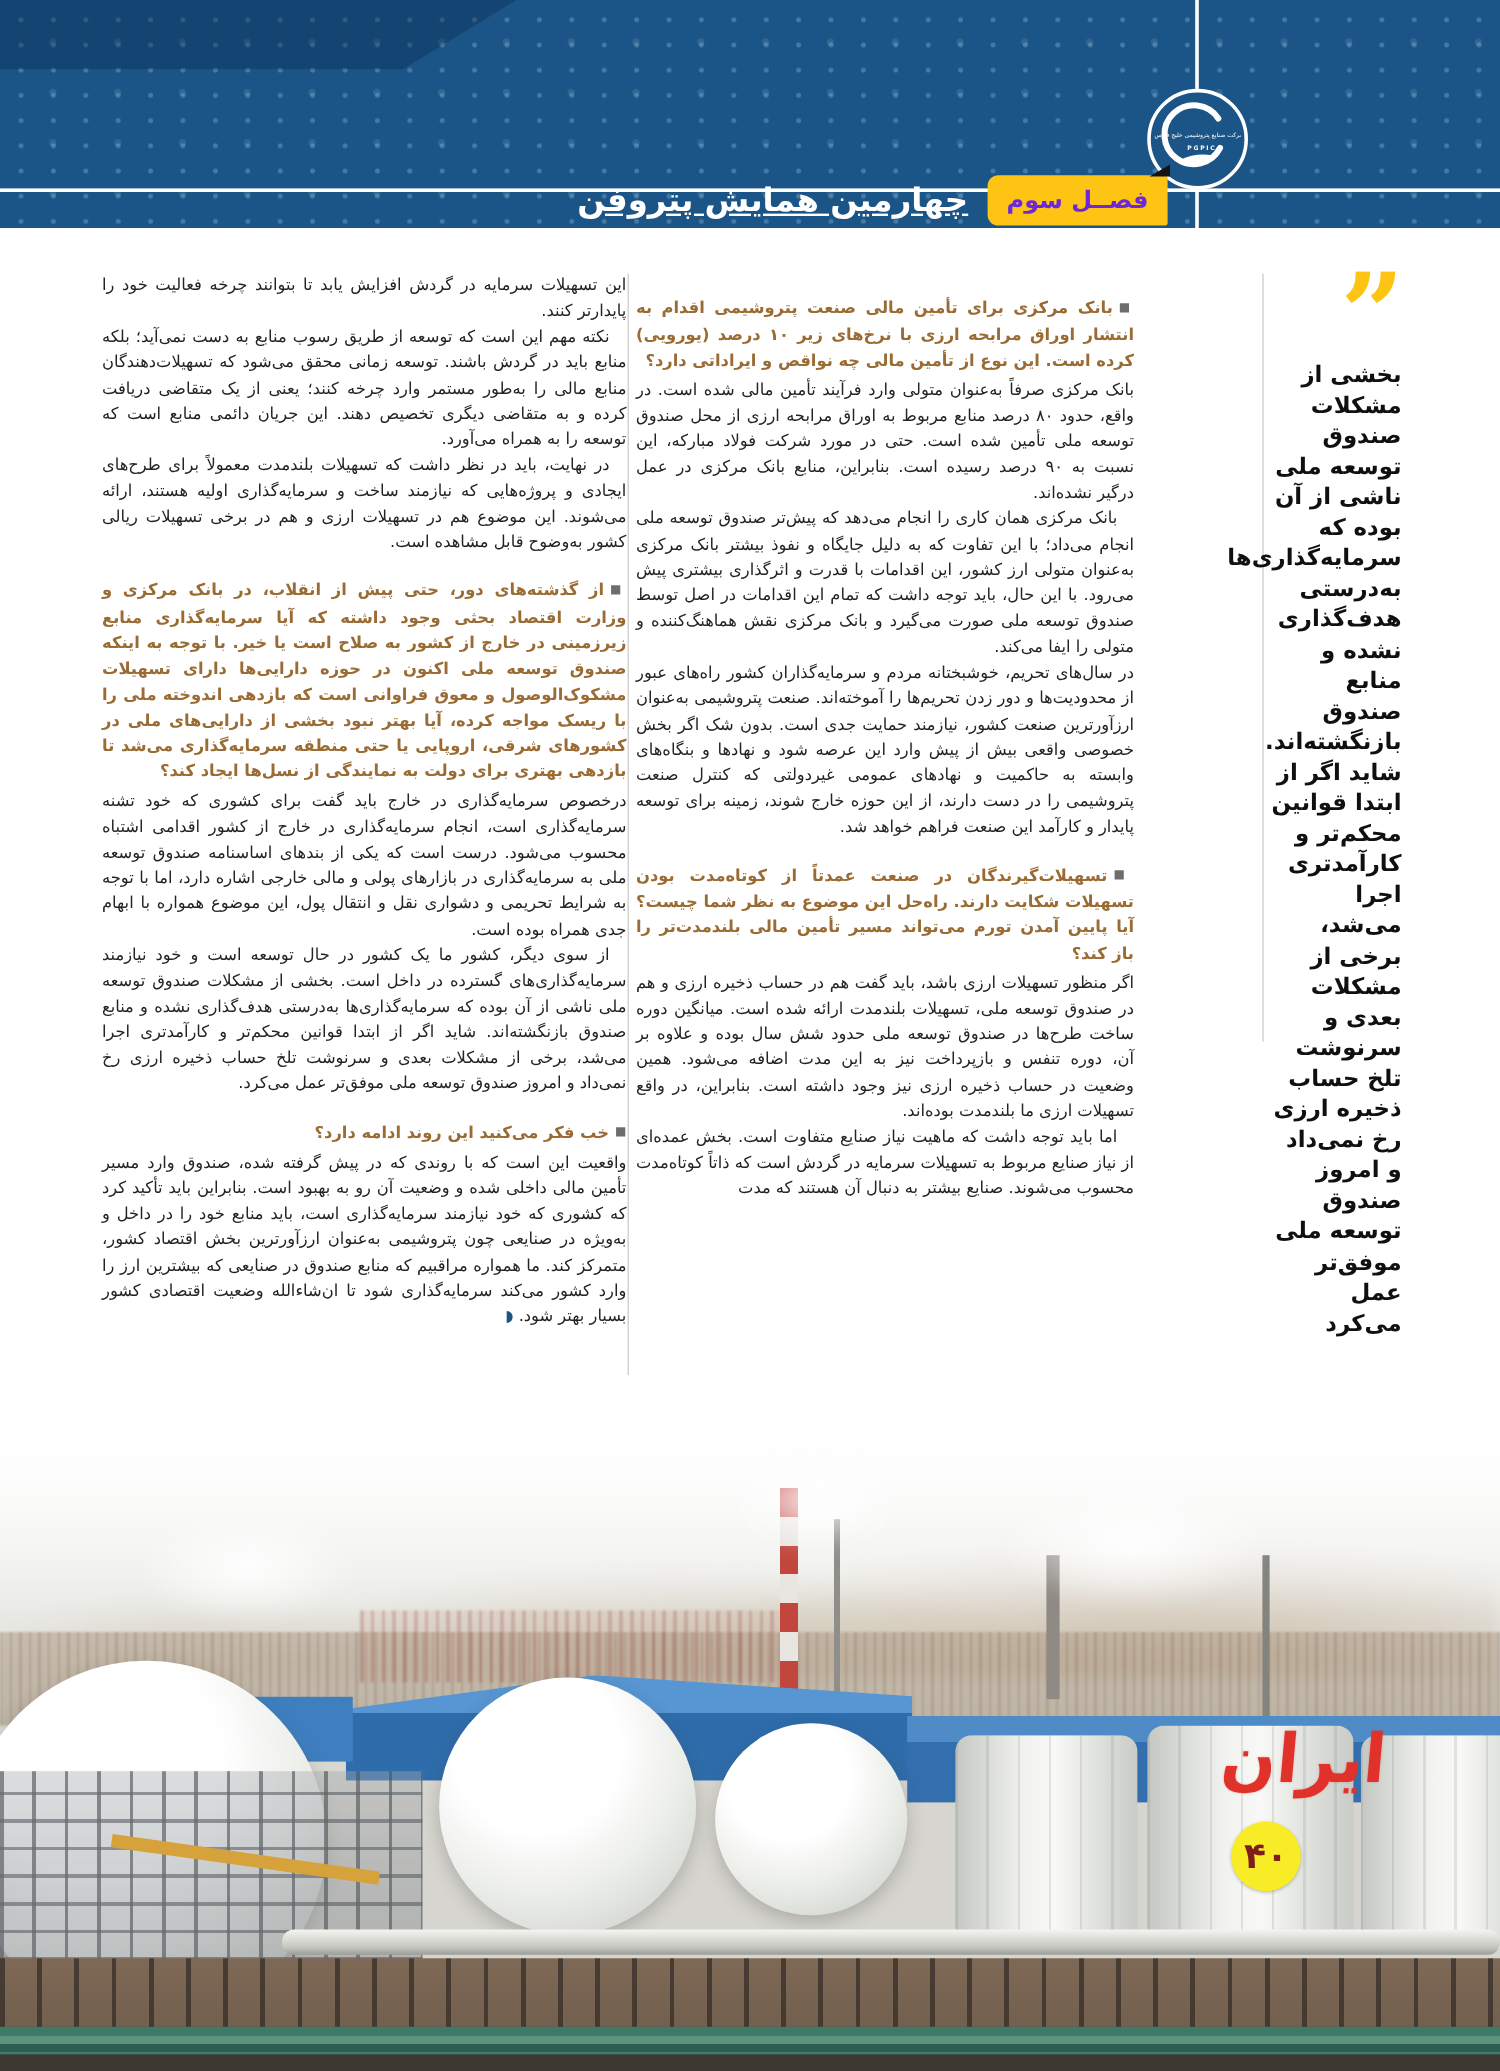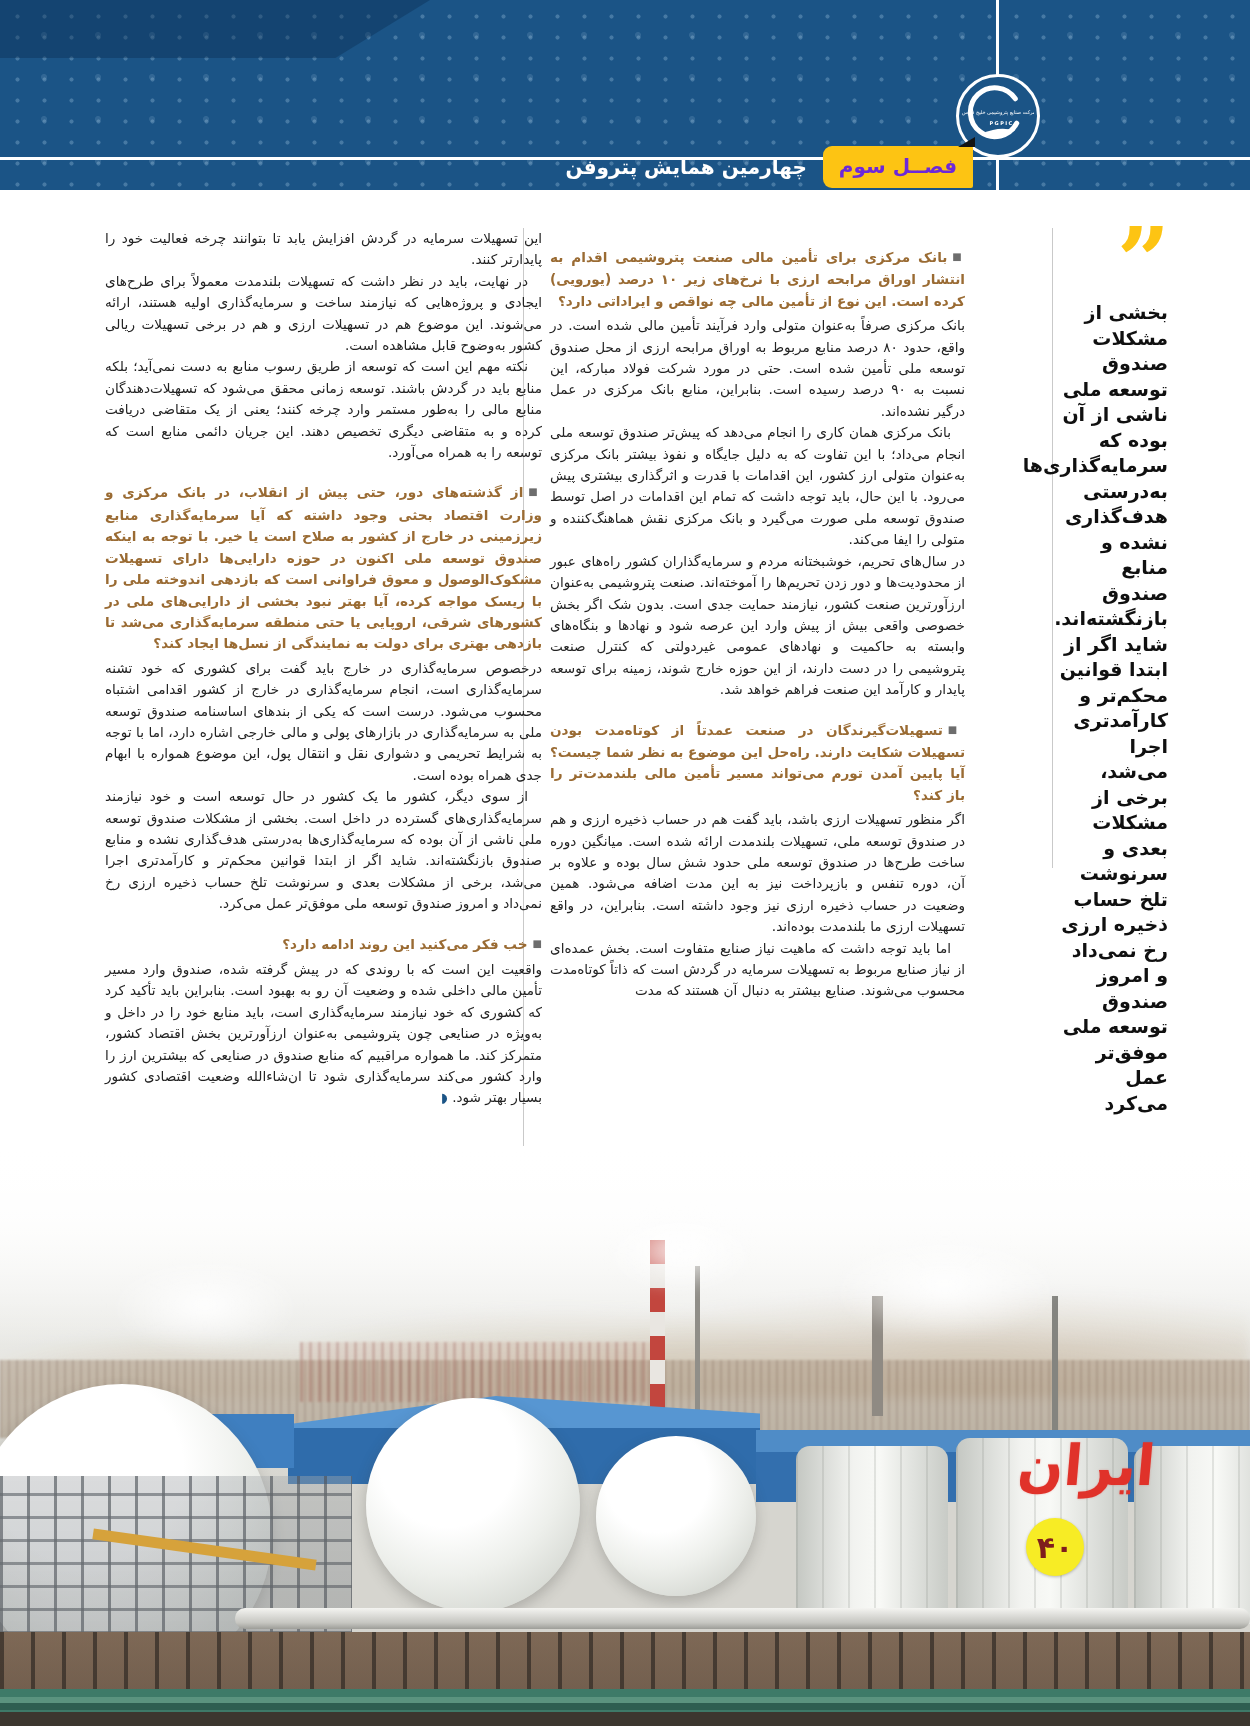--- a/index.html
+++ b/index.html
@@ -13,31 +13,31 @@
         background-size:27px 21px,54px 42px;background-position:4px 6px,17px 14px;}
   .band-corner{position:absolute;left:0;top:0;width:430px;height:58px;
         background:rgba(9,40,74,.35);clip-path:polygon(0 0,100% 0,78% 100%,0 100%);}
   .band-hline{position:absolute;left:0;top:157px;width:1250px;height:3px;background:#ffffff;}
   .band-vline{position:absolute;left:996px;top:0;width:3px;height:190px;background:#ffffff;}
   .logo{position:absolute;left:956px;top:74px;width:84px;height:84px;border-radius:50%;
         background:#1b5486;border:3px solid #ffffff;box-sizing:border-box;display:flex;
         align-items:center;justify-content:center;}
   .logo svg{width:72px;height:72px;}
   .titlebar{position:absolute;right:277px;top:141px;height:52px;display:flex;align-items:center;gap:16px;}
-  .page-title{color:#ffffff;font-weight:700;font-size:20px;white-space:nowrap;direction:rtl;}
+  .page-title{color:#ffffff;font-weight:700;font-size:27px;white-space:nowrap;direction:rtl;text-decoration:underline;}
   .chapter-tab{position:relative;background:#fdc413;color:#6d28d9;font-weight:700;font-size:20px;
         padding:8px 16px 10px 16px;border-radius:9px 2px 2px 9px;direction:rtl;white-space:nowrap;}
   .chapter-fold{position:absolute;right:-2px;top:-9px;width:0;height:0;
         border-left:17px solid transparent;border-bottom:10px solid #141414;}
   
   .rule{position:absolute;width:1px;background:#c9c9c9;}
   .rule-mid{left:523px;top:228px;height:918px;}
   .rule-side{left:1052px;top:228px;height:640px;}
   .col{position:absolute;top:228px;direction:rtl;text-align:justify;color:#232323;
-       font-size:13.6px;line-height:21.4px;margin-left:20px;}
+       font-size:13.6px;line-height:21.4px;}
   .col-right{left:530px;width:415px;}
   .col-left{left:85px;width:437px;}
   .col p{margin:0;}
   .col p.cont{text-indent:14px;}
   .col p.q{margin:19px 0 3px 0;color:#9a6b33;font-weight:700;text-indent:0;}
   .bullet{color:#6d6d6d;font-size:10px;position:relative;top:-2px;margin-left:5px;}
   .endmark{color:#1b5486;font-size:13px;}
   
   .quote-mark{position:absolute;left:1058px;top:226px;width:112px;direction:rtl;text-align:right;
        color:#fdc413;font-family:"DejaVu Serif",serif;font-weight:700;font-size:92px;line-height:70px;
@@ -150,22 +150,22 @@
     <p class="a"><span>بانک مرکزی صرفاً به‌عنوان متولی وارد فرآیند تأمین مالی شده است. در واقع، حدود ۸۰ درصد منابع مربوط به اوراق مرابحه ارزی از محل صندوق توسعه ملی تأمین شده است. حتی در مورد شرکت فولاد مبارکه، این نسبت به ۹۰ درصد رسیده است. بنابراین، منابع بانک مرکزی در عمل درگیر نشده‌اند.</span></p>
     <p class="a cont"><span>بانک مرکزی همان کاری را انجام می‌دهد که پیش‌تر صندوق توسعه ملی انجام می‌داد؛ با این تفاوت که به دلیل جایگاه و نفوذ بیشتر بانک مرکزی به‌عنوان متولی ارز کشور، این اقدامات با قدرت و اثرگذاری بیشتری پیش می‌رود. با این حال، باید توجه داشت که تمام این اقدامات در اصل توسط صندوق توسعه ملی صورت می‌گیرد و بانک مرکزی نقش هماهنگ‌کننده و متولی را ایفا می‌کند.</span></p>
     <p class="a"><span>در سال‌های تحریم، خوشبختانه مردم و سرمایه‌گذاران کشور راه‌های عبور از محدودیت‌ها و دور زدن تحریم‌ها را آموخته‌اند. صنعت پتروشیمی به‌عنوان ارزآورترین صنعت کشور، نیازمند حمایت جدی است. بدون شک اگر بخش خصوصی واقعی بیش از پیش وارد این عرصه شود و نهادها و بنگاه‌های وابسته به حاکمیت و نهادهای عمومی غیردولتی که کنترل صنعت پتروشیمی را در دست دارند، از این حوزه خارج شوند، زمینه برای توسعه پایدار و کارآمد این صنعت فراهم خواهد شد.</span></p>
     <p class="q"><span class="bullet">■</span><span>تسهیلات‌گیرندگان در صنعت عمدتاً از کوتاه‌مدت بودن تسهیلات شکایت دارند. راه‌حل این موضوع به نظر شما چیست؟ آیا پایین آمدن تورم می‌تواند مسیر تأمین مالی بلندمدت‌تر را باز کند؟</span></p>
     <p class="a"><span>اگر منظور تسهیلات ارزی باشد، باید گفت هم در حساب ذخیره ارزی و هم در صندوق توسعه ملی، تسهیلات بلندمدت ارائه شده است. میانگین دوره ساخت طرح‌ها در صندوق توسعه ملی حدود شش سال بوده و علاوه بر آن، دوره تنفس و بازپرداخت نیز به این مدت اضافه می‌شود. همین وضعیت در حساب ذخیره ارزی نیز وجود داشته است. بنابراین، در واقع تسهیلات ارزی ما بلندمدت بوده‌اند.</span></p>
     <p class="a cont"><span>اما باید توجه داشت که ماهیت نیاز صنایع متفاوت است. بخش عمده‌ای از نیاز صنایع مربوط به تسهیلات سرمایه در گردش است که ذاتاً کوتاه‌مدت محسوب می‌شوند. صنایع بیشتر به دنبال آن هستند که مدت</span></p>
   </section>
 
   <section class="col col-left">
     <p class="a"><span>این تسهیلات سرمایه در گردش افزایش یابد تا بتوانند چرخه فعالیت خود را پایدارتر کنند.</span></p>
+    <p class="a cont"><span>نکته مهم این است که توسعه از طریق رسوب منابع به دست نمی‌آید؛ بلکه منابع باید در گردش باشند. توسعه زمانی محقق می‌شود که تسهیلات‌دهندگان منابع مالی را به‌طور مستمر وارد چرخه کنند؛ یعنی از یک متقاضی دریافت کرده و به متقاضی دیگری تخصیص دهند. این جریان دائمی منابع است که توسعه را به همراه می‌آورد.</span></p>
     <p class="a cont"><span>در نهایت، باید در نظر داشت که تسهیلات بلندمدت معمولاً برای طرح‌های ایجادی و پروژه‌هایی که نیازمند ساخت و سرمایه‌گذاری اولیه هستند، ارائه می‌شوند. این موضوع هم در تسهیلات ارزی و هم در برخی تسهیلات ریالی کشور به‌وضوح قابل مشاهده است.</span></p>
-    <p class="a cont"><span>نکته مهم این است که توسعه از طریق رسوب منابع به دست نمی‌آید؛ بلکه منابع باید در گردش باشند. توسعه زمانی محقق می‌شود که تسهیلات‌دهندگان منابع مالی را به‌طور مستمر وارد چرخه کنند؛ یعنی از یک متقاضی دریافت کرده و به متقاضی دیگری تخصیص دهند. این جریان دائمی منابع است که توسعه را به همراه می‌آورد.</span></p>
     <p class="q"><span class="bullet">■</span><span>از گذشته‌های دور، حتی پیش از انقلاب، در بانک مرکزی و وزارت اقتصاد بحثی وجود داشته که آیا سرمایه‌گذاری منابع زیرزمینی در خارج از کشور به صلاح است یا خیر. با توجه به اینکه صندوق توسعه ملی اکنون در حوزه دارایی‌ها دارای تسهیلات مشکوک‌الوصول و معوق فراوانی است که بازدهی اندوخته ملی را با ریسک مواجه کرده، آیا بهتر نبود بخشی از دارایی‌های ملی در کشورهای شرقی، اروپایی یا حتی منطقه سرمایه‌گذاری می‌شد تا بازدهی بهتری برای دولت به نمایندگی از نسل‌ها ایجاد کند؟</span></p>
     <p class="a"><span>درخصوص سرمایه‌گذاری در خارج باید گفت برای کشوری که خود تشنه سرمایه‌گذاری است، انجام سرمایه‌گذاری در خارج از کشور اقدامی اشتباه محسوب می‌شود. درست است که یکی از بندهای اساسنامه صندوق توسعه ملی به سرمایه‌گذاری در بازارهای پولی و مالی خارجی اشاره دارد، اما با توجه به شرایط تحریمی و دشواری نقل و انتقال پول، این موضوع همواره با ابهام جدی همراه بوده است.</span></p>
     <p class="a cont"><span>از سوی دیگر، کشور ما یک کشور در حال توسعه است و خود نیازمند سرمایه‌گذاری‌های گسترده در داخل است. بخشی از مشکلات صندوق توسعه ملی ناشی از آن بوده که سرمایه‌گذاری‌ها به‌درستی هدف‌گذاری نشده و منابع صندوق بازنگشته‌اند. شاید اگر از ابتدا قوانین محکم‌تر و کارآمدتری اجرا می‌شد، برخی از مشکلات بعدی و سرنوشت تلخ حساب ذخیره ارزی رخ نمی‌داد و امروز صندوق توسعه ملی موفق‌تر عمل می‌کرد.</span></p>
     <p class="q"><span class="bullet">■</span><span>خب فکر می‌کنید این روند ادامه دارد؟</span></p>
     <p class="a"><span>واقعیت این است که با روندی که در پیش گرفته شده، صندوق وارد مسیر تأمین مالی داخلی شده و وضعیت آن رو به بهبود است. بنابراین باید تأکید کرد که کشوری که خود نیازمند سرمایه‌گذاری است، باید منابع خود را در داخل و به‌ویژه در صنایعی چون پتروشیمی به‌عنوان ارزآورترین بخش اقتصاد کشور، متمرکز کند. ما همواره مراقبیم که منابع صندوق در صنایعی که بیشترین ارز را وارد کشور می‌کند سرمایه‌گذاری شود تا ان‌شاءالله وضعیت اقتصادی کشور بسیار بهتر شود.</span> <span class="endmark">◗</span></p>
   </section>
 
   <figure class="photo" style="margin:0;">
     <div class="mtn"></div>
     <div class="strip-far"></div>

